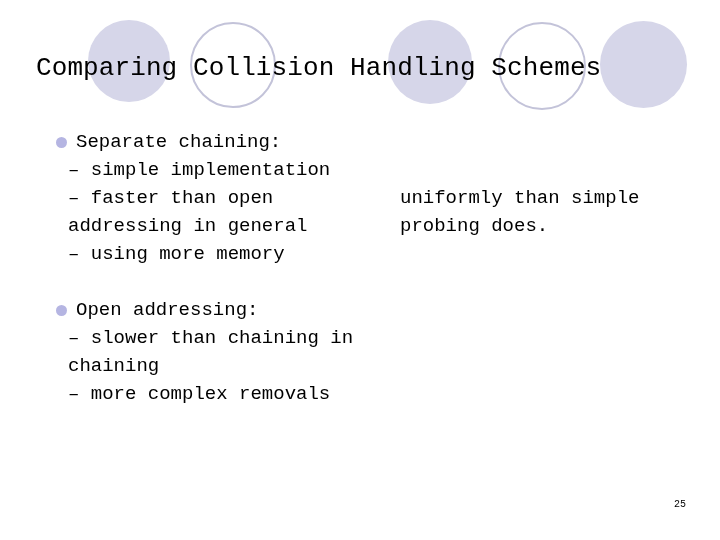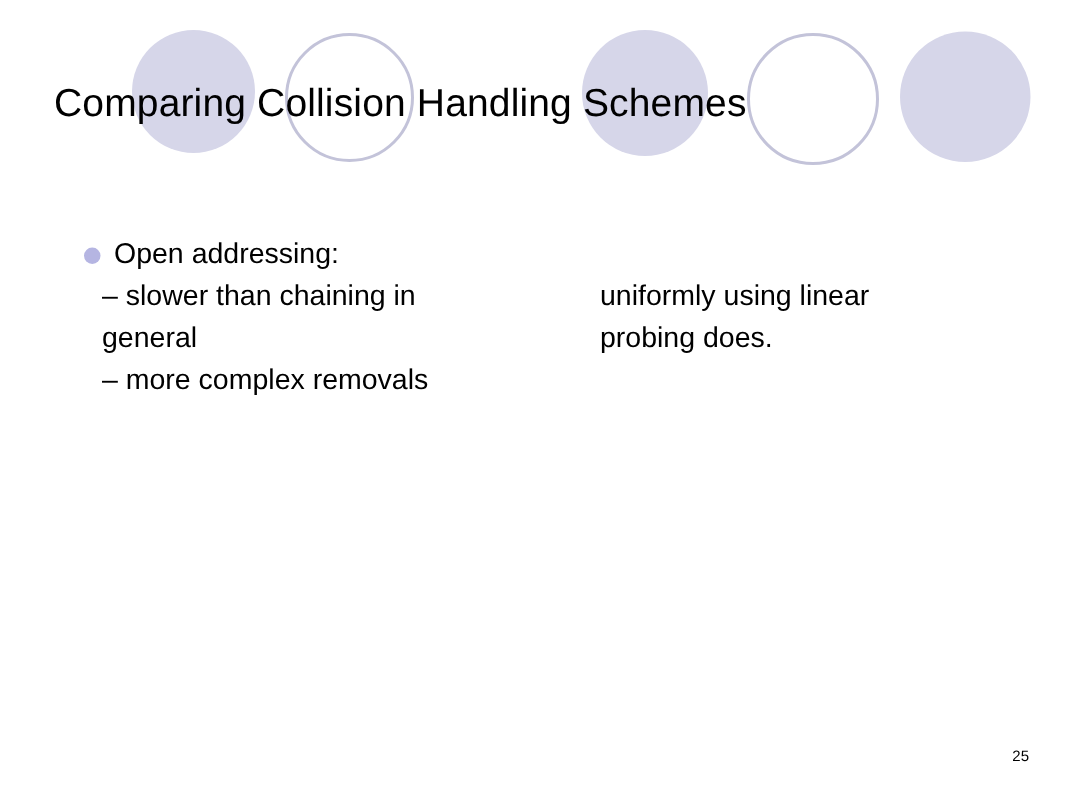--- a/index.html
+++ b/index.html
@@ -9,20 +9,21 @@
   }
   body {
     font-family: "Liberation Sans", sans-serif;
   }
   #slide {
     position: relative;
     width: 720px;
     height: 540px;
     background: #ffffff;
     overflow: hidden;
+    font-family: Liberation Mono, monospace;
   }
 
   
   #deco {
     position: absolute;
     left: 0; top: 0;
     width: 720px; height: 130px;
     pointer-events: none;
   }
   .deco-circle {
@@ -110,35 +111,45 @@
       <div class="deco-circle deco-filled" style="left: 88px; top: 20px; width: 82px; height: 82px;"></div>
       <div class="deco-circle deco-outline" style="left: 190px; top: 22px; width: 86px; height: 86px;"></div>
       <div class="deco-circle deco-filled" style="left: 388px; top: 20px; width: 84px; height: 84px;"></div>
       <div class="deco-circle deco-outline" style="left: 498px; top: 22px; width: 88px; height: 88px;"></div>
       <div class="deco-circle deco-filled" style="left: 600px; top: 21px; width: 87px; height: 87px;"></div>
     </div>
 
   <div id="title">Comparing Collision Handling Schemes</div>
 
   <div class="column" id="col-left">
+      <div class="bullet-group">
+        <div class="bullet-line">
+          <span class="bullet-mark"></span>
+          <span class="bullet-text">Separate chaining:</span>
+        </div>
+        <div class="sub-line">– simple implementation</div>
+        <div class="sub-line">– faster than open</div>
+        <div class="cont-line">addressing in general</div>
+        <div class="sub-line">– using more memory</div>
+      </div>
       <div class="group-gap"></div>
       <div class="bullet-group">
         <div class="bullet-line">
           <span class="bullet-mark"></span>
           <span class="bullet-text">Open addressing:</span>
         </div>
         <div class="sub-line">– slower than chaining in</div>
-        <div class="cont-line">general</div>
+        <div class="cont-line">chaining</div>
         <div class="sub-line">– more complex removals</div>
       </div>
     </div>
   <div class="column" id="col-right">
       <div class="group-gap"></div>
       <div class="group-gap"></div>
       <div class="bullet-group">
-        <div class="wrap-line">uniformly using linear</div>
+        <div class="wrap-line">uniformly than simple</div>
         <div class="wrap-line">probing does.</div>
       </div>
     </div>
 
   <div id="page-number">25</div>
 
 </div>
 
 </body></html>

